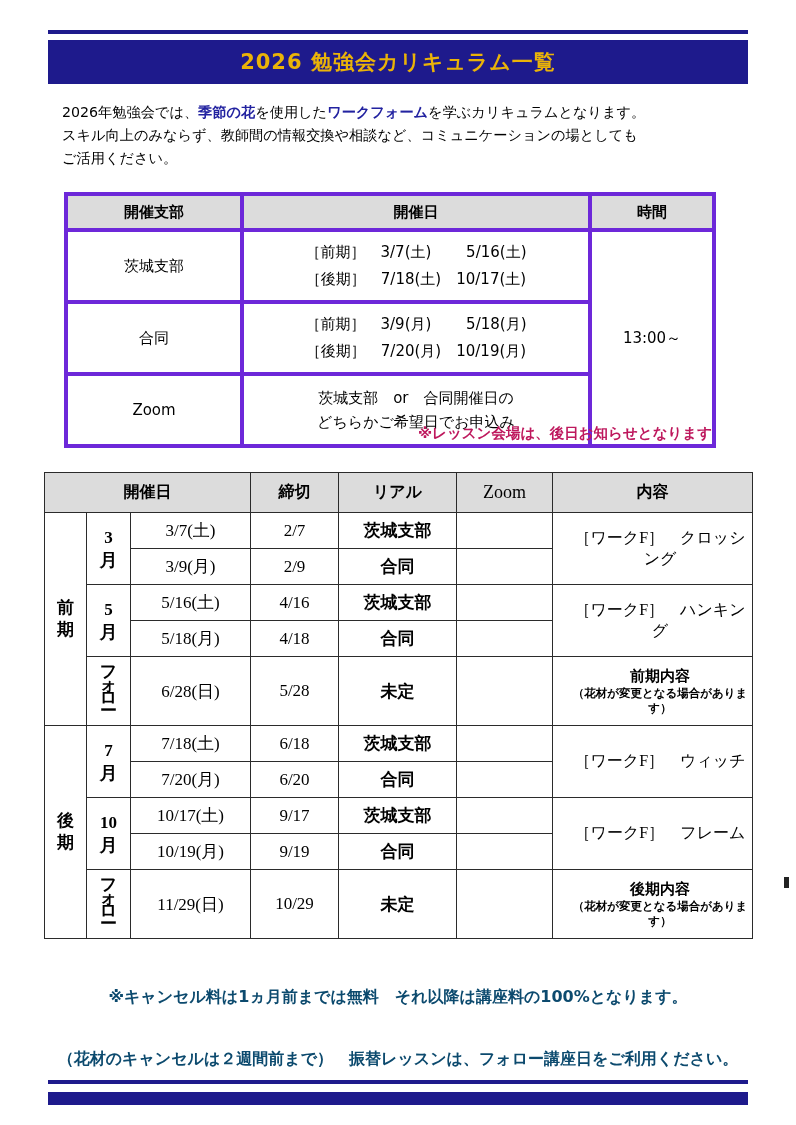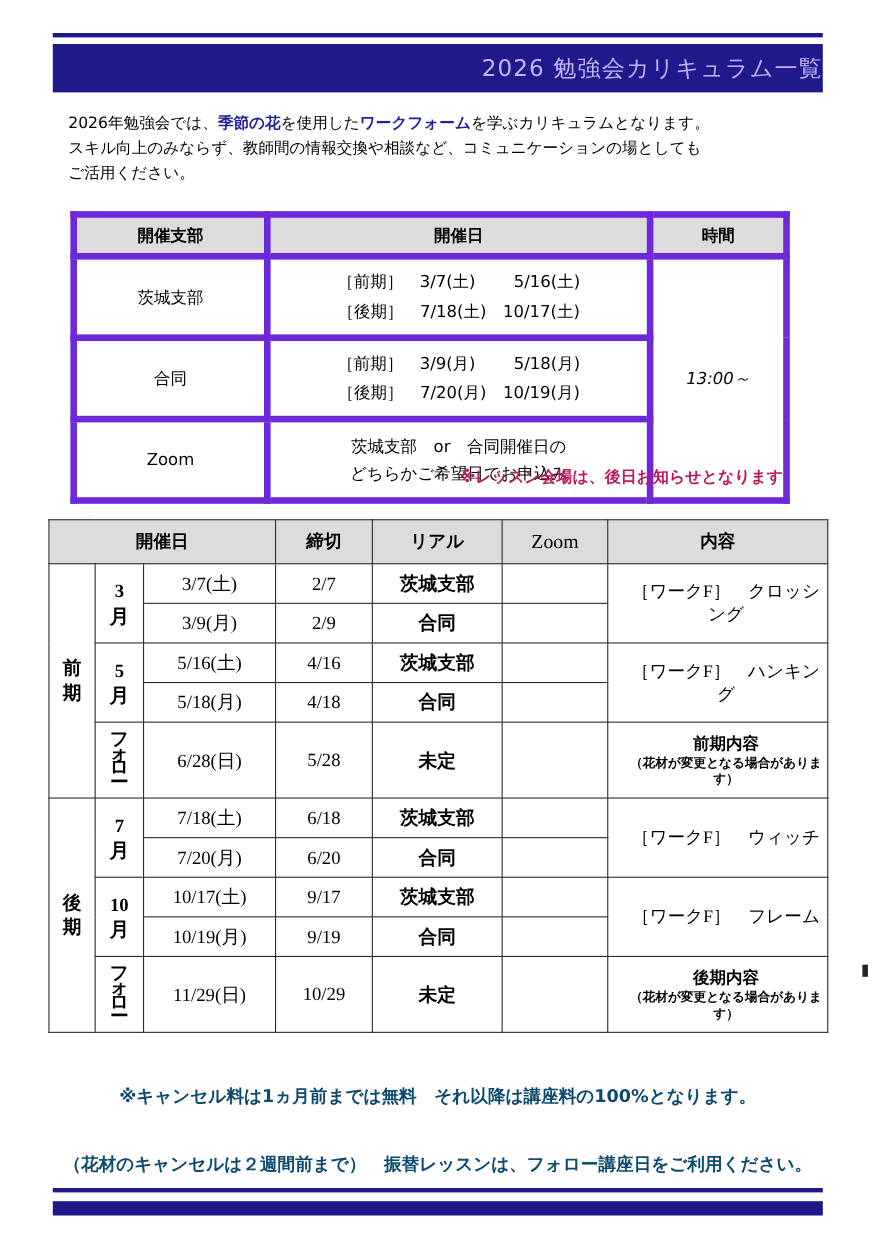--- a/index.html
+++ b/index.html
@@ -39,24 +39,24 @@
   }
   #footer-bar {
     top: 1092px;
     height: 13px;
   }
 
   #title-text {
     position: absolute;
     left: 0; right: 0; top: 0;
     line-height: 44px;
-    text-align: right;
-    color: #c4b5fd;
-    font-family: "DejaVu Sans", "Liberation Sans", sans-serif;
-    font-weight: normal;
+    text-align: center;
+    color: #eab308;
+    font-family: "DejaVu Sans", "Liberation Sans", sans-serif;
+    font-weight: bold;
     font-size: 21px;
     letter-spacing: 1px;
   }
 
   
   #intro {
     position: absolute;
     left: 62px;
     top: 101px;
     width: 700px;
@@ -74,21 +74,21 @@
   #table-venue {
     position: absolute;
     left: 64px;
     top: 192px;
     width: 648px;
     border-collapse: collapse;
     table-layout: fixed;
   }
   #table-venue th,
   #table-venue td {
-    border: 6px solid #6d28d9;
+    border: 4px solid #6d28d9;
     text-align: center;
     vertical-align: middle;
   }
   #table-venue th {
     background: #dcdcdc;
     font-family: "DejaVu Sans", "Liberation Sans", sans-serif;
     font-weight: bold;
     font-size: 15px;
     height: 30px;
   }
@@ -103,21 +103,20 @@
   .date-lines {
     font-family: "Liberation Serif", "DejaVu Serif", serif;
     font-size: 16px;
     line-height: 27px;
     white-space: pre;
     text-align: center;
   }
   .time-cell {
     font-family: "Liberation Serif", "DejaVu Serif", serif;
     font-size: 18px;
-    font-style: italic;
   }
   .zoom-note {
     font-family: "DejaVu Sans", "Liberation Sans", sans-serif;
     font-size: 14px;
     line-height: 24px;
     white-space: pre-line;
   }
   .serif-cell {
     font-family: "Liberation Serif", "DejaVu Serif", serif;
     font-size: 17px;

